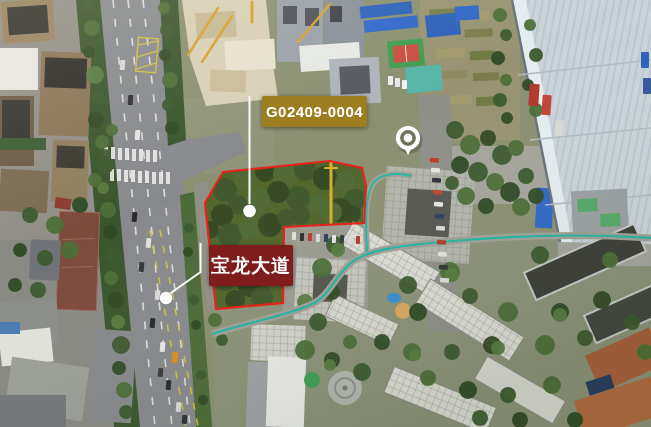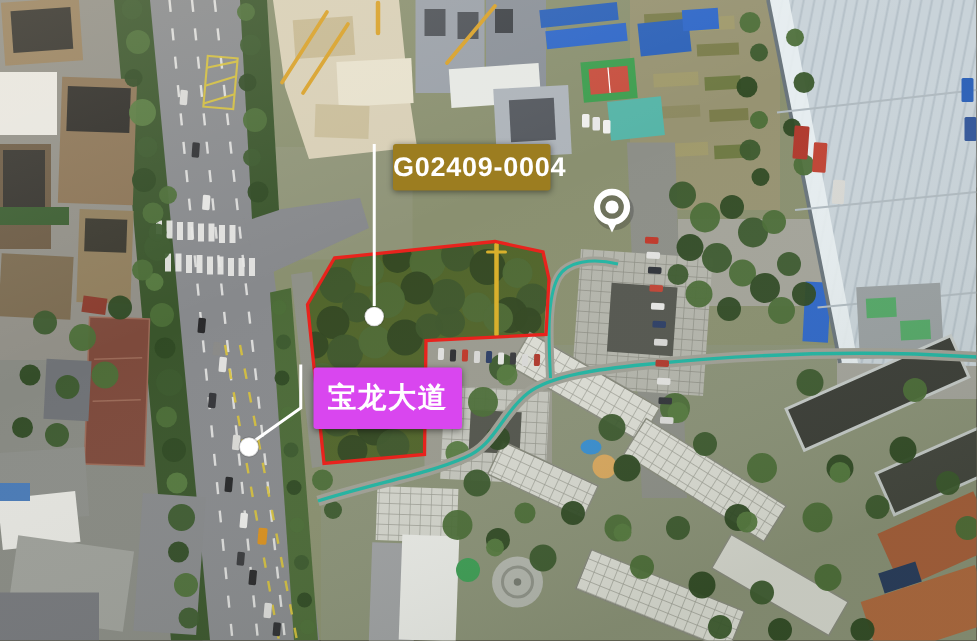--- a/index.html
+++ b/index.html
@@ -9,26 +9,26 @@
     user-select:none;
   }
   .stage svg{position:absolute;left:0;top:0;display:block;}
   .map-label{
     position:absolute;z-index:3;text-align:center;color:#fff;
     border-radius:2px;box-shadow:0 1px 4px rgba(0,0,0,.45);
     white-space:nowrap;
   }
   .map-label.gold{
     left:262px;top:96px;width:105px;height:31px;line-height:31px;
-    background:#9c7d20;font-size:18px;font-weight:600;letter-spacing:.5px;
+    background:#9c7d20;font-size:15px;font-weight:600;letter-spacing:.5px;
     cursor:pointer;
   }
   .map-label.green{
-    left:209px;top:245px;width:99px;height:41px;line-height:41px;
-    background:#d946ef;font-size:19px;font-weight:600;letter-spacing:1px;
+    left:209px;top:245px;width:84px;height:41px;line-height:41px;
+    background:#7f1d1d;font-size:19px;font-weight:600;letter-spacing:1px;
   }
   .hint-text{
     position:absolute;z-index:3;left:257px;top:140px;
     font-size:17px;font-weight:700;color:#262626;letter-spacing:.5px;
     text-shadow:0 0 2px #fff,0 0 3px #fff,0 0 5px #fff,1px 1px 1px #fff;
     white-space:nowrap;
   }
   .parcel-poly{fill:rgba(255,0,0,0.02);stroke:#e8231d;stroke-width:2.2;cursor:pointer;}
   .leader{stroke:#ffffff;stroke-width:2;fill:none;}
   .anchor-dot{fill:#ffffff;stroke:rgba(0,0,0,.18);stroke-width:1;}

